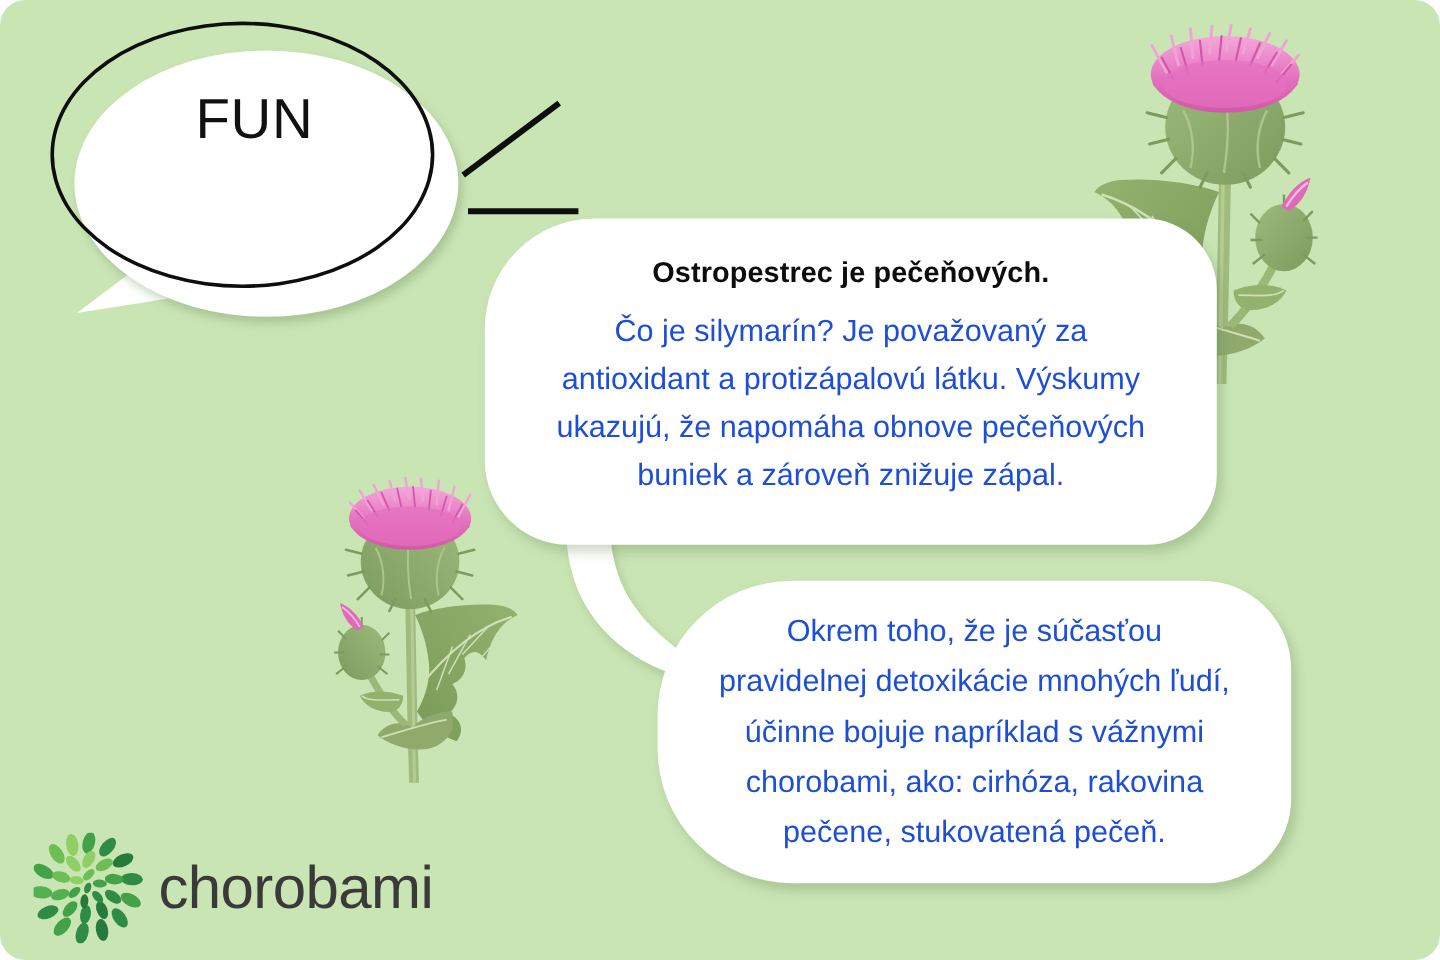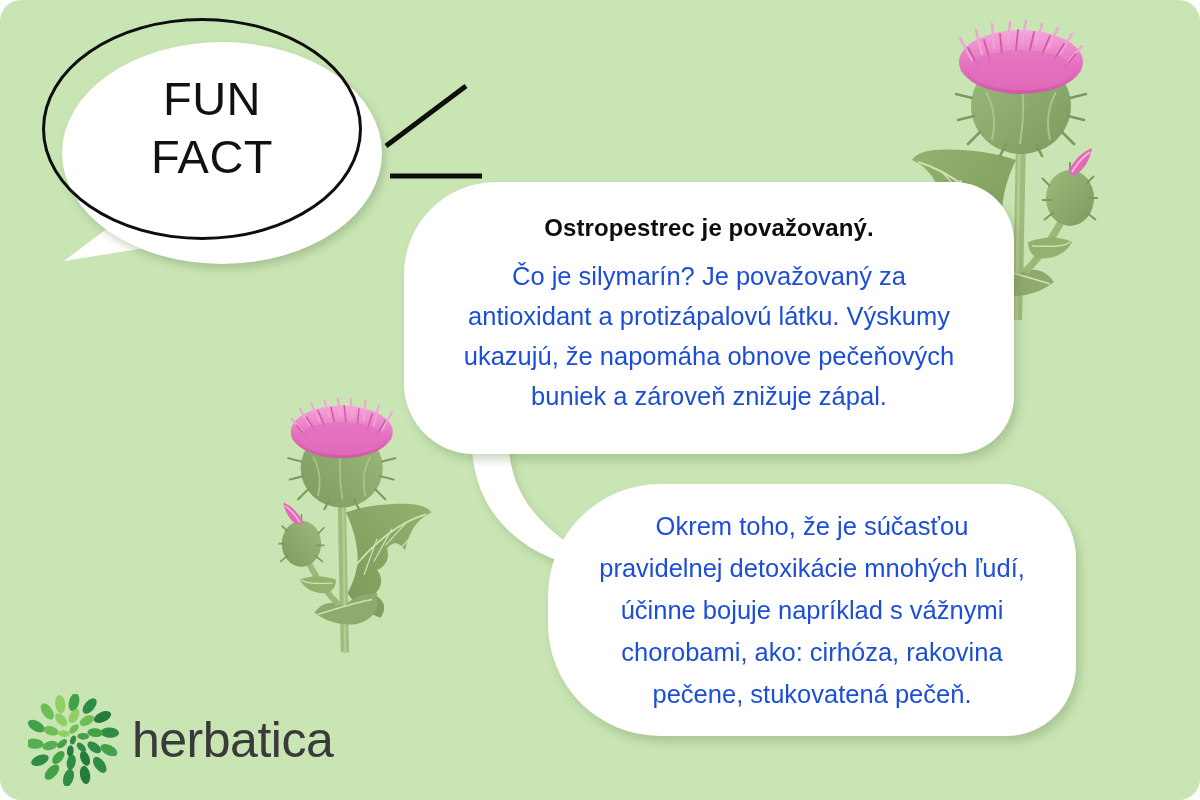--- a/index.html
+++ b/index.html
@@ -96,21 +96,20 @@
 <body>
 
 <div id="canvas">
 
   <div id="funfact-bubble">
     <div class="ff-tail"></div>
     <div class="ff-white"></div>
     <div class="ff-outline"></div>
     <div class="ff-text">
       <div>FUN</div>
-      <div>FACT</div>
     </div>
     <svg class="ff-rays" width="120" height="130" viewBox="0 0 120 130">
       <line x1="4" y1="80" x2="84" y2="20" stroke="#0e0e0e" stroke-width="5" stroke-linecap="butt"></line>
       <line x1="8" y1="110" x2="100" y2="110" stroke="#0e0e0e" stroke-width="5" stroke-linecap="butt"></line>
       <line x1="4" y1="140" x2="84" y2="200" stroke="#0e0e0e" stroke-width="5" stroke-linecap="butt"></line>
     </svg>
   </div>
 
   <svg id="bubble-connector" viewBox="0 0 170 140">
     <path d="M 56 0 C 56 44 68 74 104 104 C 120 118 138 126 156 130 L 150 140
@@ -242,21 +241,21 @@
           <path d="M 96 46 L 86 28 M 108 40 L 102 20 M 120 34 L 118 14 M 134 30 L 136 10
                    M 148 30 L 152 12 M 160 34 L 168 16 M 172 40 L 182 24 M 182 48 L 194 34"></path>
         </g>
         <ellipse cx="139" cy="50" rx="52" ry="20" fill="#e471bf" opacity=".7"></ellipse>
       </g>
     </svg>
   </div>
 
   <div class="bubble" id="bubble-1">
     <div class="bubble-inner">
-      <div class="b-heading">Ostropestrec je považovaný.</div>
+      <div class="b-heading">Ostropestrec je pečeňových.</div>
       <div class="b-body">Čo je silymarín? Je považovaný za antioxidant a protizápalovú látku. Výskumy ukazujú, že napomáha obnove pečeňových buniek a zároveň znižuje zápal.</div>
     </div>
   </div>
 
   <div class="bubble" id="bubble-2">
     <div class="bubble-inner">
       <div class="b-body">Okrem toho, že je súčasťou pravidelnej detoxikácie mnohých ľudí, účinne bojuje napríklad s vážnymi chorobami, ako: cirhóza, rakovina pečene, stukovatená pečeň.</div>
     </div>
   </div>
 
@@ -298,16 +297,16 @@
           <ellipse cx="50" cy="38" rx="3.6" ry="6.4" fill="#6cbe55" transform="rotate(46 50 38)"></ellipse>
           <ellipse cx="60" cy="46" rx="3.6" ry="6.4" fill="#43a247" transform="rotate(92 60 46)"></ellipse>
           <ellipse cx="58" cy="58" rx="3.6" ry="6.4" fill="#2f8c45" transform="rotate(138 58 58)"></ellipse>
           <ellipse cx="46" cy="62" rx="3.6" ry="6.4" fill="#257a3c" transform="rotate(184 46 62)"></ellipse>
           <ellipse cx="37" cy="54" rx="3.6" ry="6.4" fill="#43a247" transform="rotate(230 37 54)"></ellipse>
           <ellipse cx="39" cy="43" rx="3.6" ry="6.4" fill="#8fcf63" transform="rotate(276 39 43)"></ellipse>
         </g>
         <ellipse cx="49" cy="50" rx="3" ry="5" fill="#2f8c45" transform="rotate(20 49 50)"></ellipse>
       </g>
     </svg>
-    <div id="logo-word">herbatica</div>
+    <div id="logo-word">chorobami</div>
   </div>
 
 </div>
 
 </body></html>

